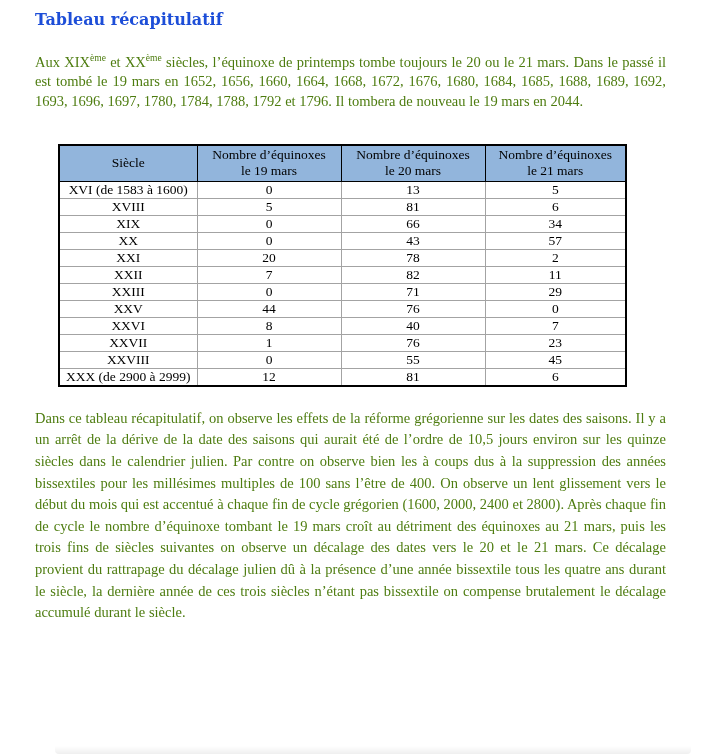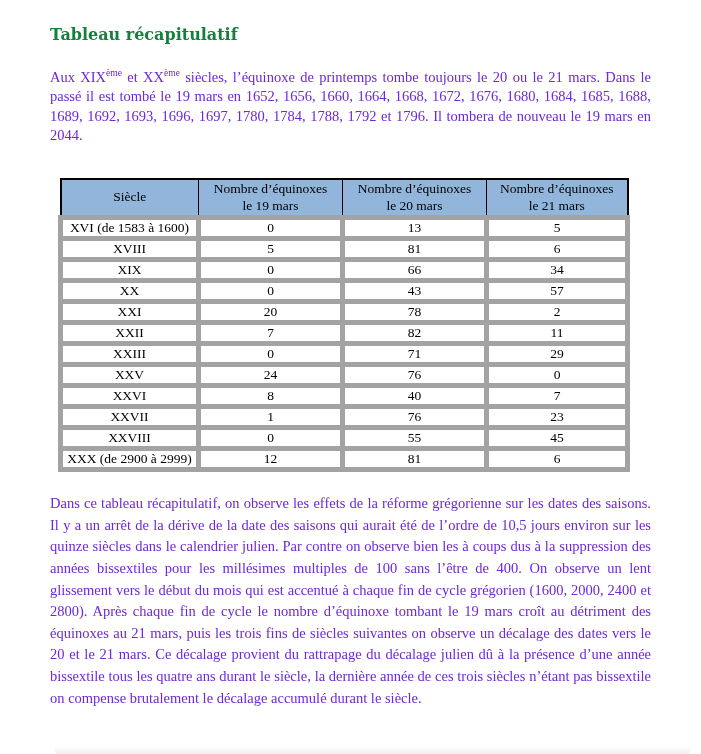--- a/index.html
+++ b/index.html
@@ -7,33 +7,33 @@
   .page {
     position: relative;
     width: 701px;
     height: 754px;
     background: #ffffff;
     font-family: "Liberation Serif", serif;
     color: #000000;
     overflow: hidden;
   }
   .doc-title {
-    margin: 15px;
+    margin: 0;
     padding: 10px 0 0 35px;
     font-family: "DejaVu Serif", serif;
     font-weight: bold;
     font-size: 16px;
     line-height: 19px;
-    color: #15803d;
+    color: #1d4ed8;
   }
   .para {
-    margin: 0 50px;
+    margin: 0 35px;
     text-align: justify;
     font-size: 14.5px;
-    color: #6d28d9;
+    color: #4d7c0f;
   }
   .intro-para {
     margin-top: 24px;
     line-height: 19.3px;
   }
   .intro-para sup {
     font-size: 9.5px;
     line-height: 0;
     vertical-align: super;
   }
@@ -57,21 +57,21 @@
     background: #92b5dc;
     font-weight: normal;
     border: 1px solid #000000;
     text-align: center;
     vertical-align: middle;
     height: 36px;
     line-height: 16.5px;
     padding: 1px 2px;
   }
   table.recap td {
-    border: 5px solid #a3a3a3;
+    border: 1px solid #a3a3a3;
     text-align: center;
     vertical-align: middle;
     height: 16.6px;
     line-height: 16px;
     padding: 0 2px;
     overflow: hidden;
     white-space: nowrap;
   }
   .page-bottom-shadow {
     position: absolute;
@@ -145,21 +145,21 @@
           <td>11</td>
         </tr>
         <tr>
           <td>XXIII</td>
           <td>0</td>
           <td>71</td>
           <td>29</td>
         </tr>
         <tr>
           <td>XXV</td>
-          <td>24</td>
+          <td>44</td>
           <td>76</td>
           <td>0</td>
         </tr>
         <tr>
           <td>XXVI</td>
           <td>8</td>
           <td>40</td>
           <td>7</td>
         </tr>
         <tr>

